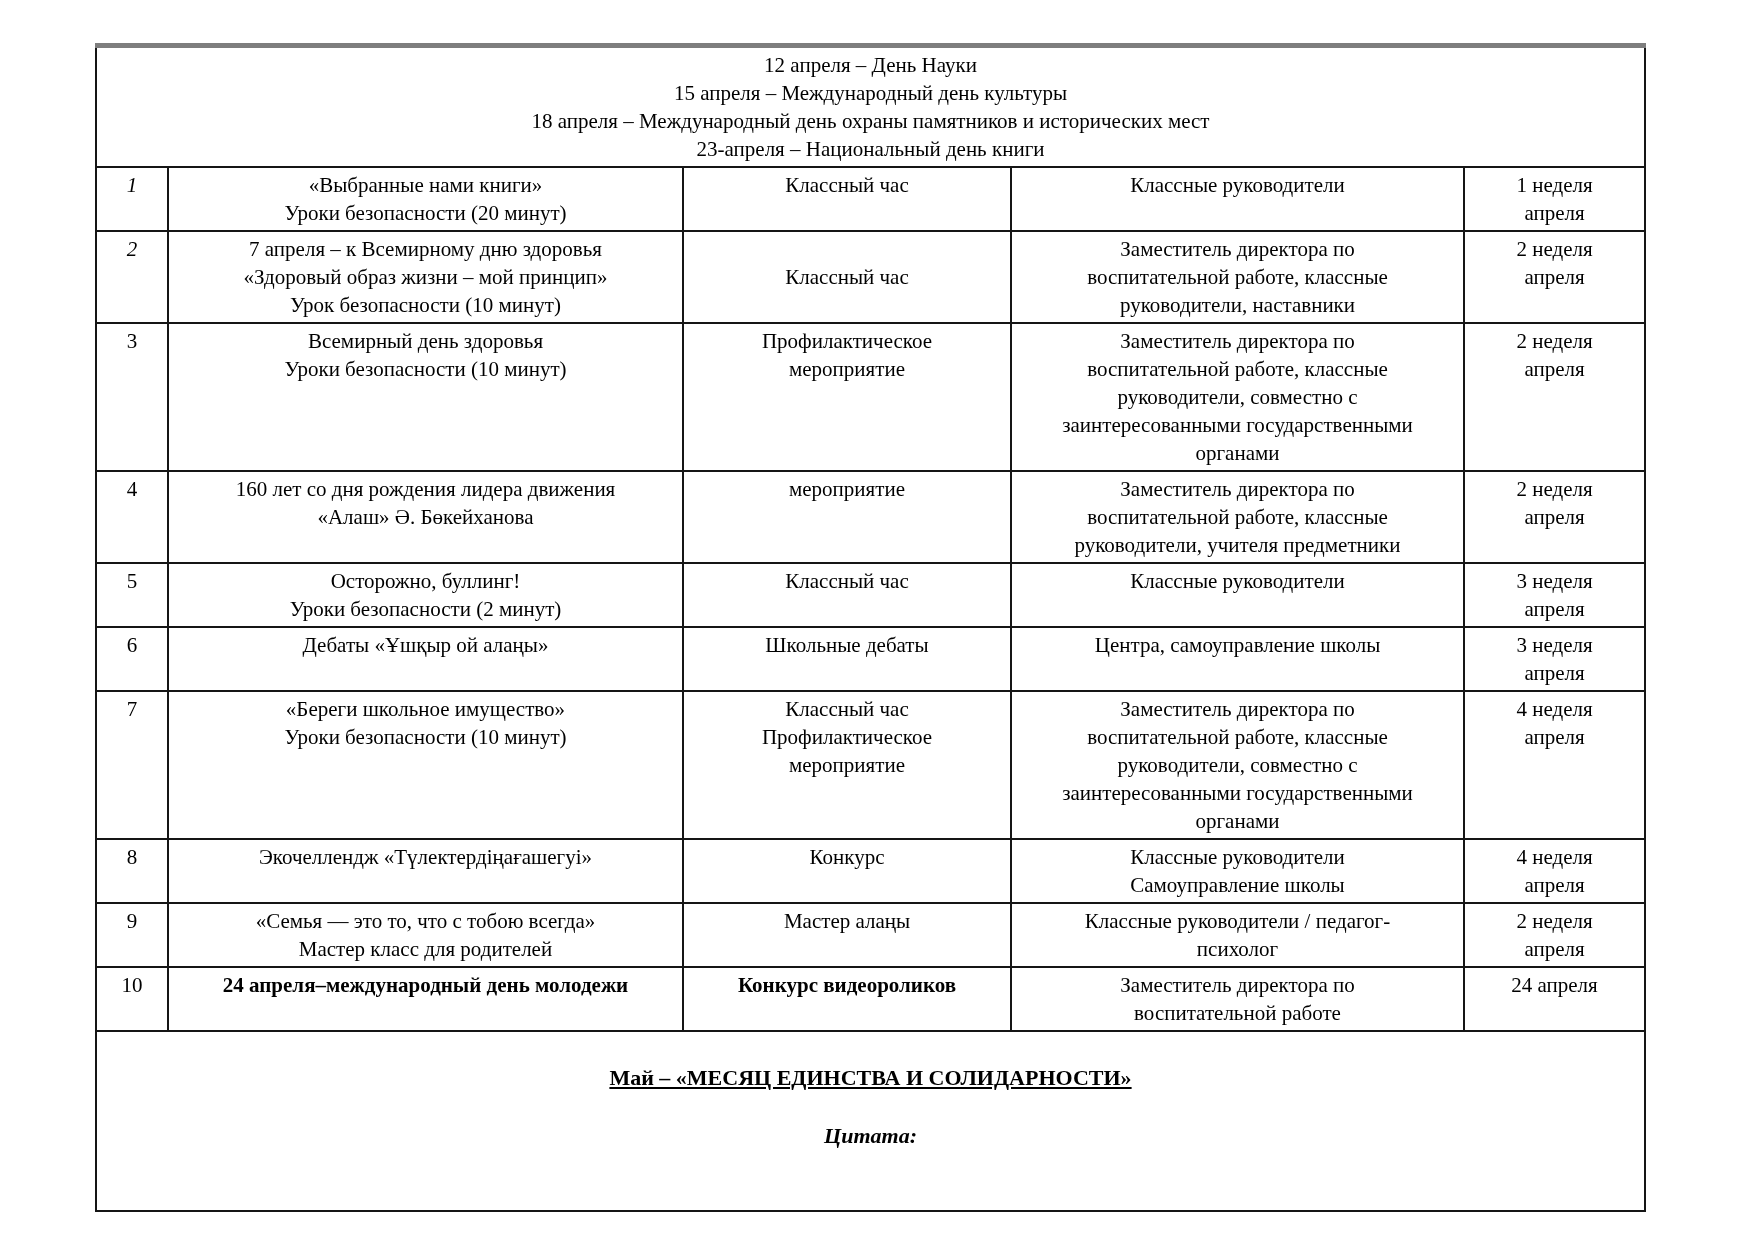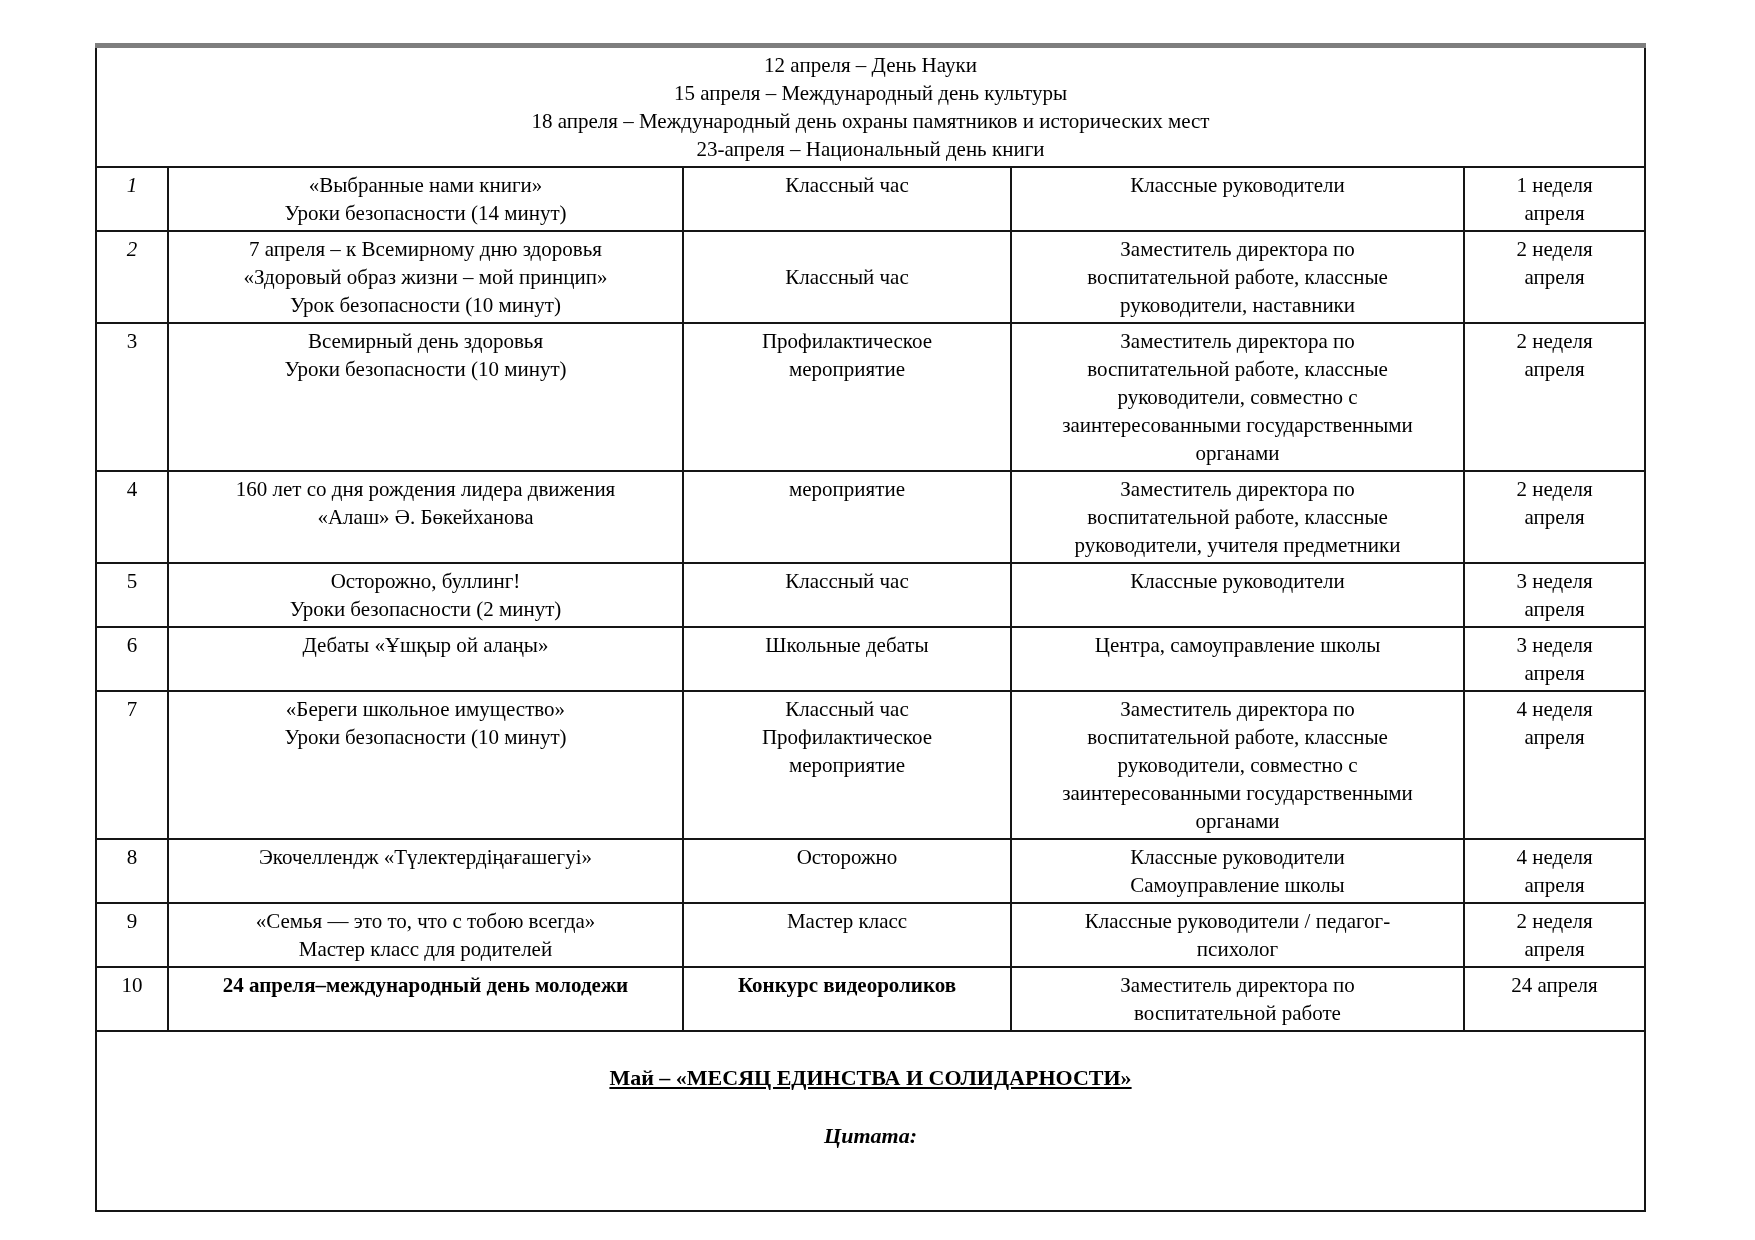--- a/index.html
+++ b/index.html
@@ -61,21 +61,21 @@
         <td colspan="5" class="span-cell">12 апреля – День Науки
 15 апреля – Международный день культуры
 18 апреля – Международный день охраны памятников и исторических мест
 23-апреля – Национальный день книги</td>
       </tr>
     </tbody>
     <tbody id="plan-rows">
         <tr>
           <td class="num italic">1</td>
           <td>«Выбранные нами книги»
-Уроки безопасности (14 минут)</td>
+Уроки безопасности (20 минут)</td>
           <td>Классный час</td>
           <td>Классные руководители</td>
           <td>1 неделя
 апреля</td>
         </tr>
         <tr>
           <td class="num italic">2</td>
           <td>7 апреля – к Всемирному дню здоровья
 «Здоровый образ жизни – мой принцип»
 Урок безопасности (10 минут)</td>
@@ -140,31 +140,31 @@
 воспитательной работе, классные
 руководители, совместно с
 заинтересованными государственными
 органами</td>
           <td>4 неделя
 апреля</td>
         </tr>
         <tr>
           <td class="num">8</td>
           <td>Экочеллендж «Түлектердіңағашегуі»</td>
-          <td>Осторожно</td>
+          <td>Конкурс</td>
           <td>Классные руководители
 Самоуправление школы</td>
           <td>4 неделя
 апреля</td>
         </tr>
         <tr>
           <td class="num">9</td>
           <td>«Семья — это то, что с тобою всегда»
 Мастер класс для родителей</td>
-          <td>Мастер класс</td>
+          <td>Мастер алаңы</td>
           <td>Классные руководители / педагог-
 психолог</td>
           <td>2 неделя
 апреля</td>
         </tr>
         <tr>
           <td class="num">10</td>
           <td class="bold">24 апреля–международный день молодежи</td>
           <td class="bold">Конкурс видеороликов</td>
           <td>Заместитель директора по

